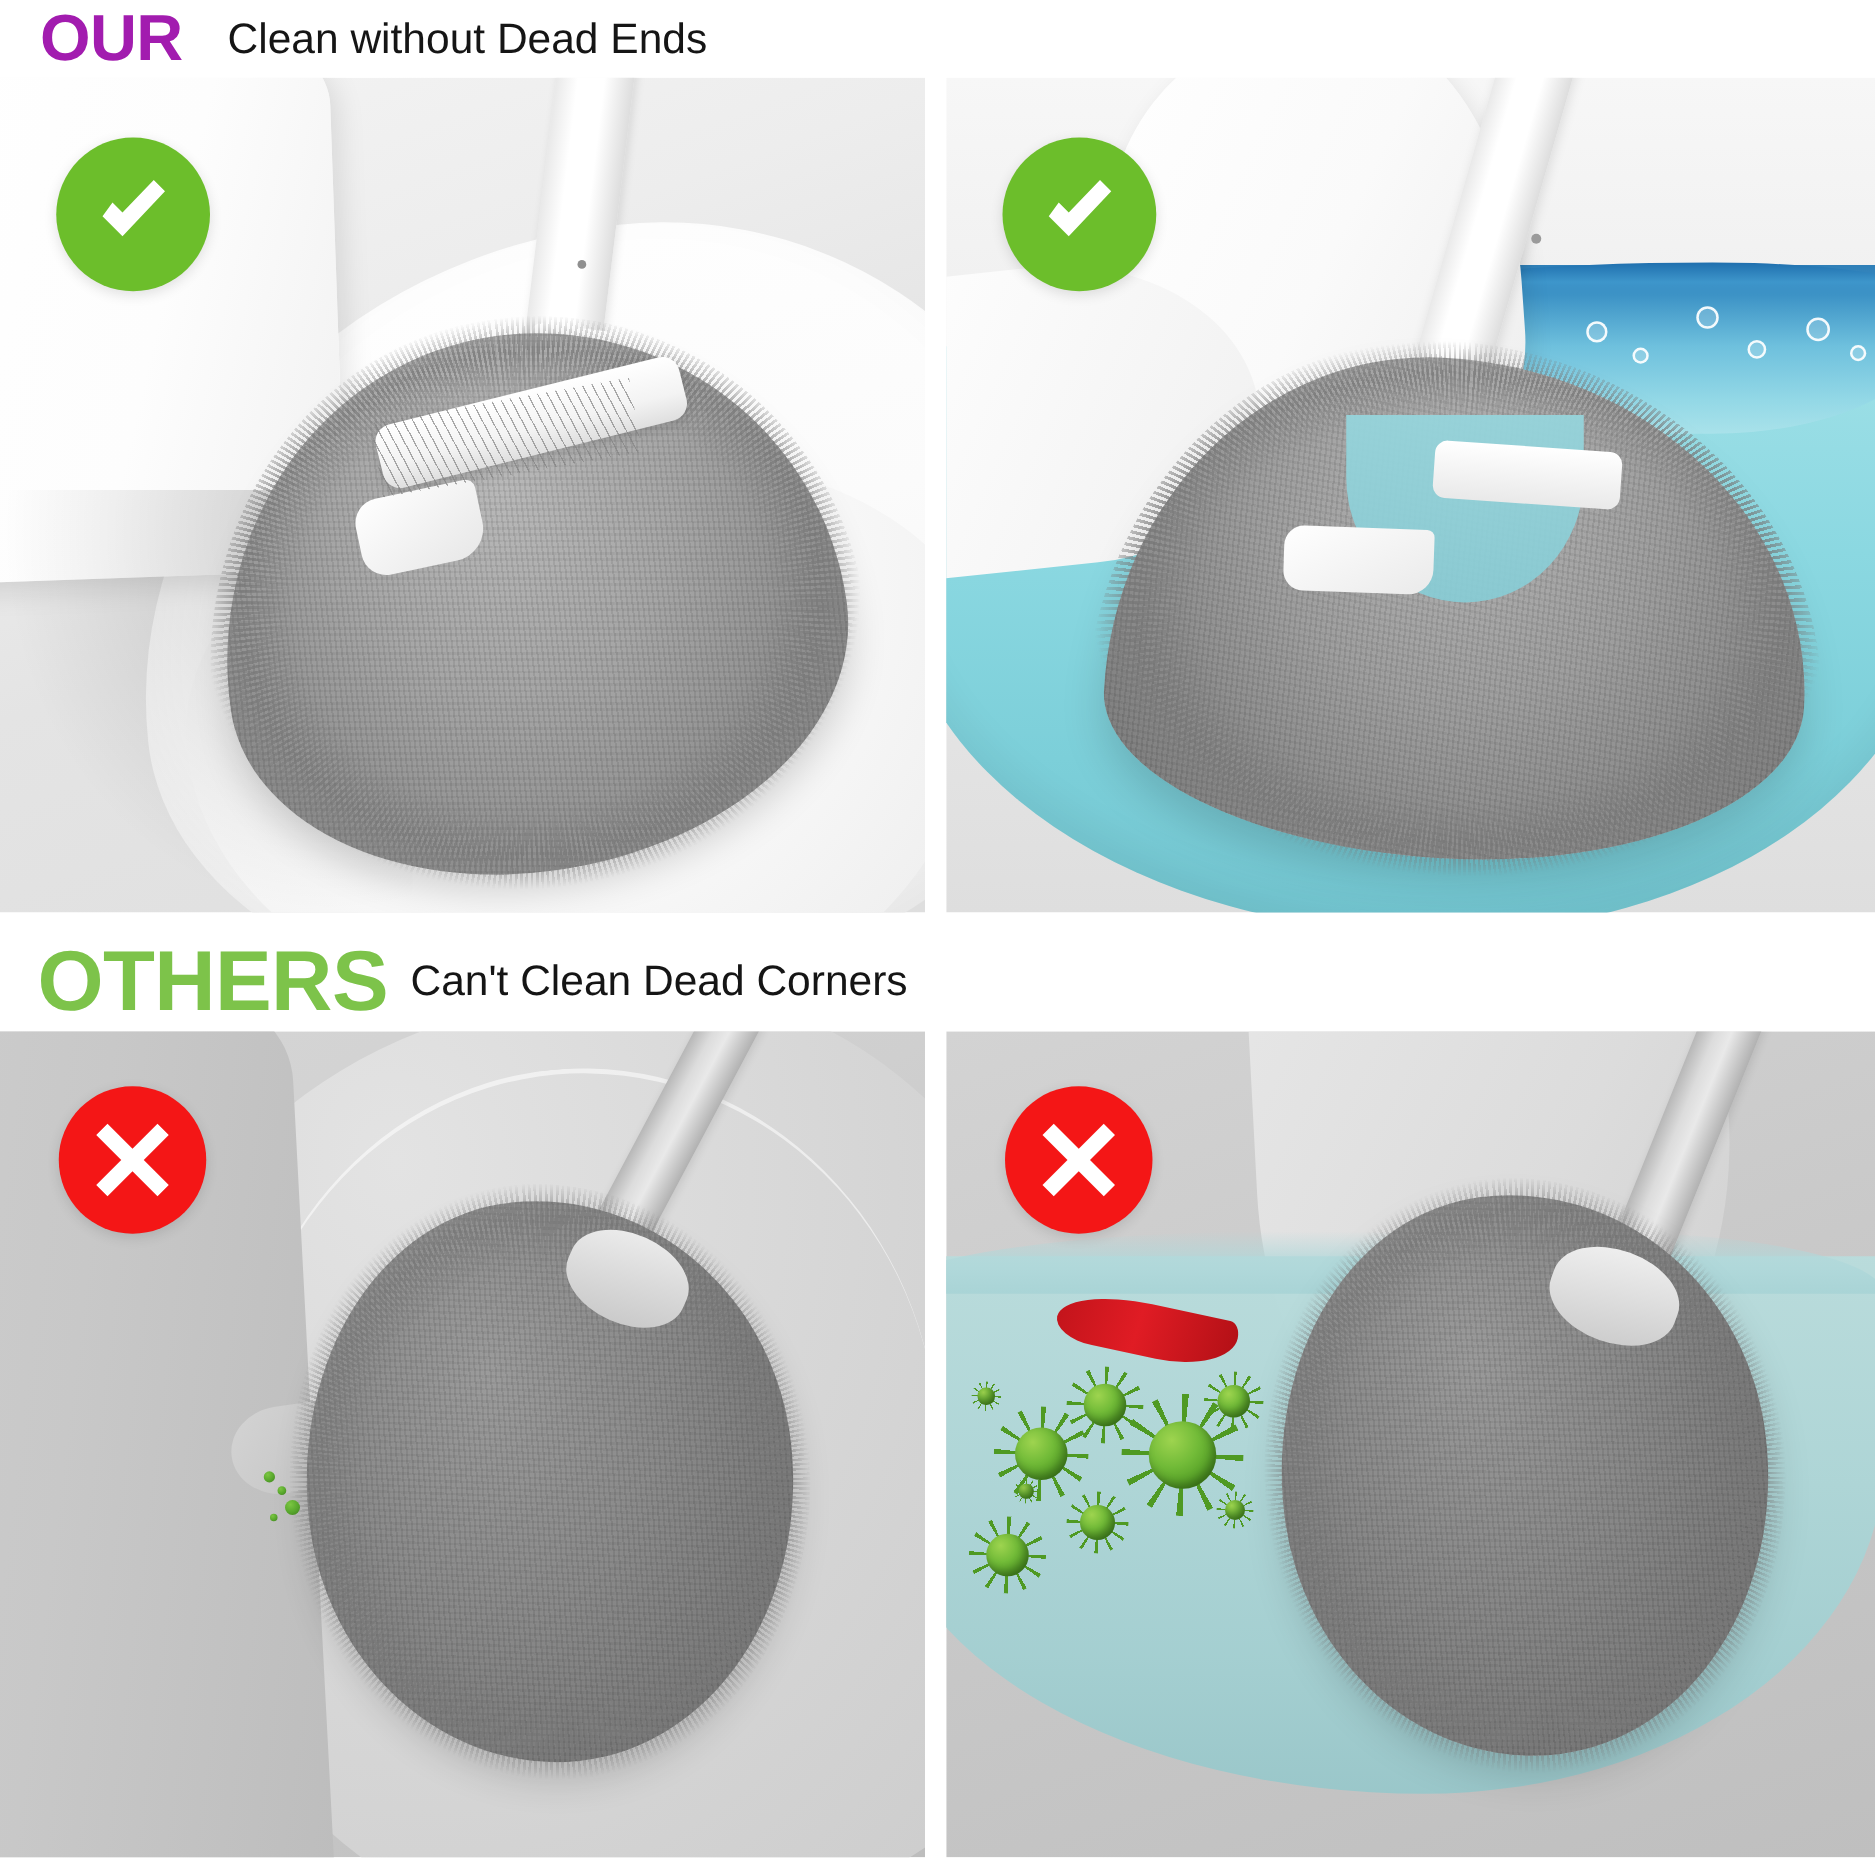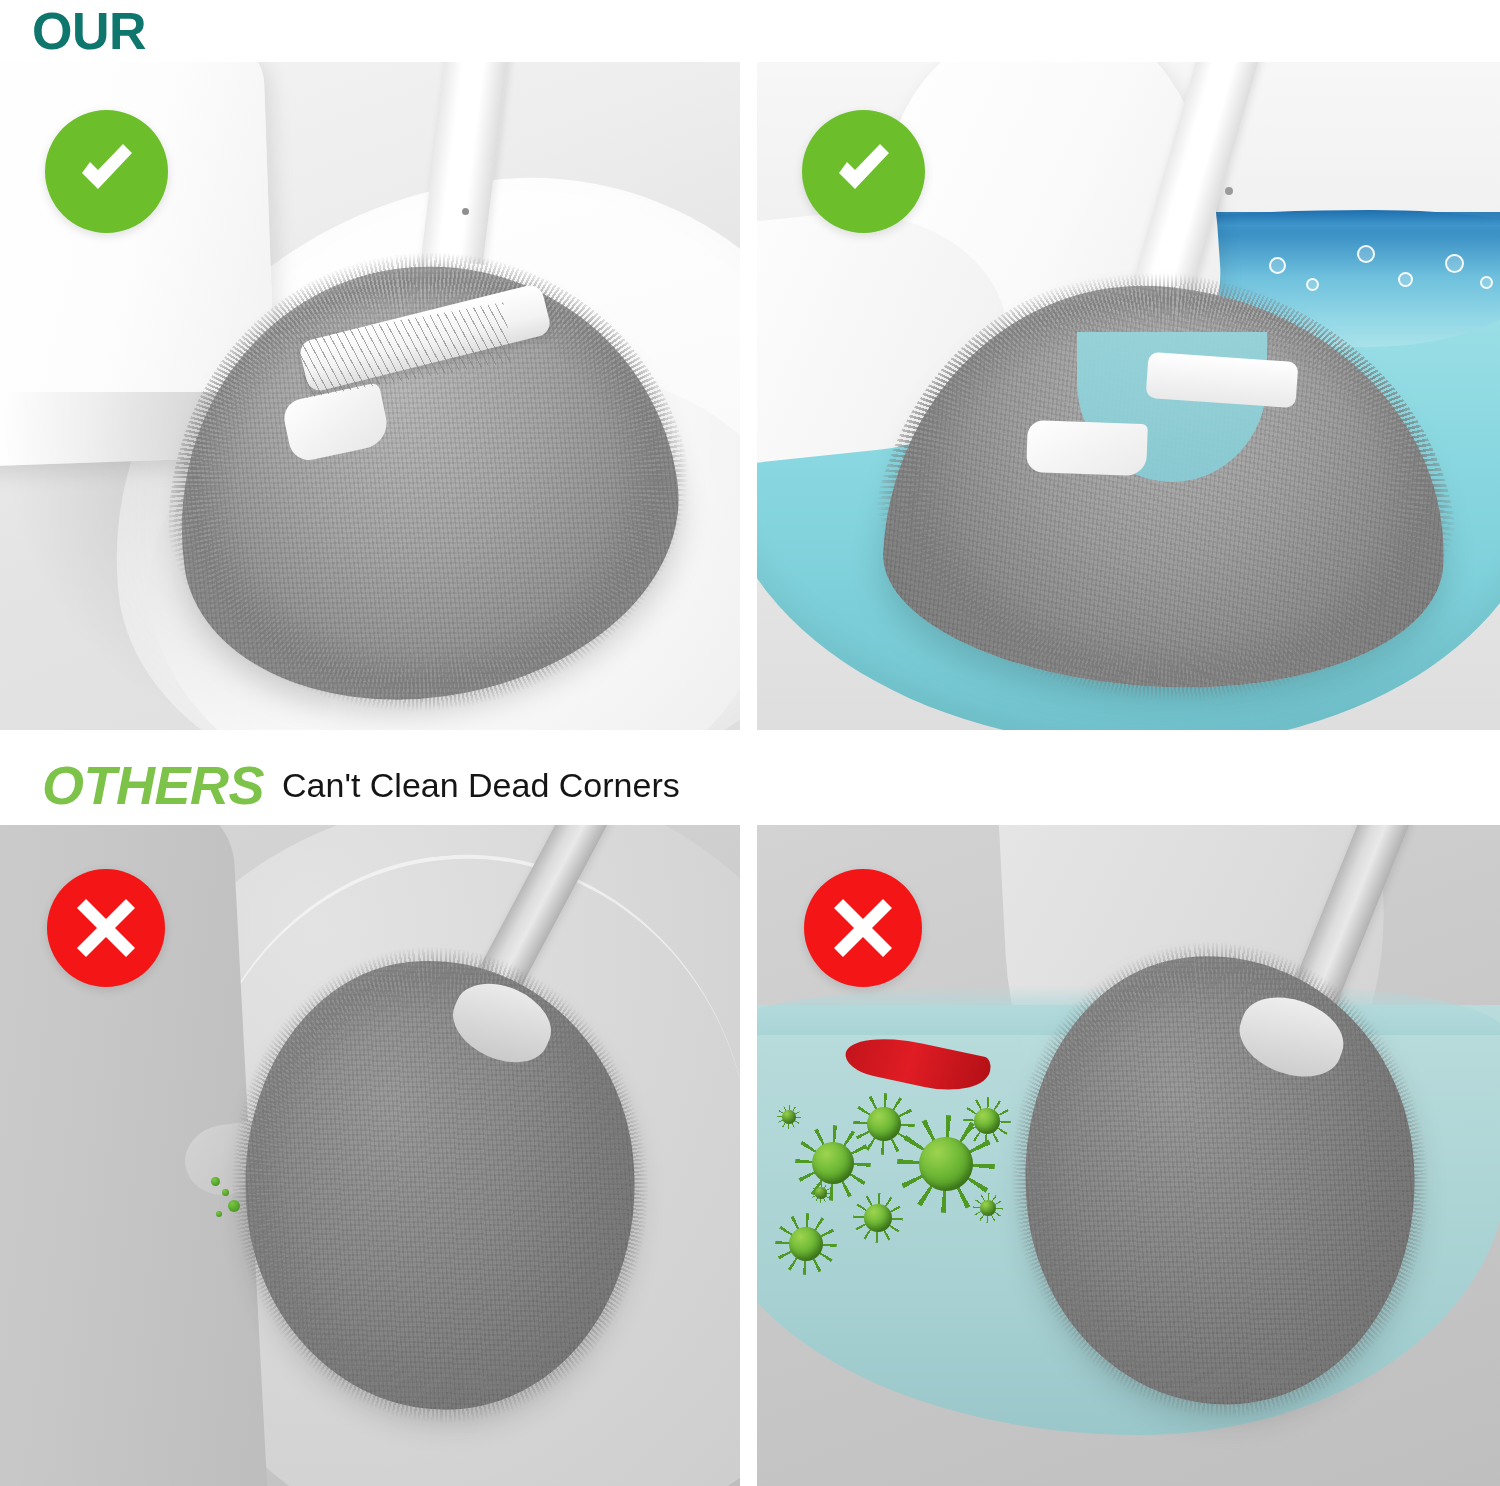--- a/index.html
+++ b/index.html
@@ -37,21 +37,21 @@
   .header-row.bottom { top: 745px; height: 80px; }
 
   .hdr-tag {
     font-size: 52px;
     font-weight: 700;
     letter-spacing: -0.5px;
     line-height: 1;
     margin-left: 32px;
     white-space: nowrap;
   }
-  .header-row.bottom .hdr-tag { font-size: 54px; margin-left: 42px; font-style: italic; }
+  .header-row.bottom .hdr-tag { font-size: 68px; margin-left: 30px; }
 
   .hdr-sub {
     font-size: 34px;
     font-weight: 400;
     color: #151515;
     line-height: 1;
     margin-left: 36px;
     white-space: nowrap;
   }
   .header-row.bottom .hdr-sub { margin-left: 18px; font-size: 34px; }
@@ -477,21 +477,22 @@
     -webkit-mask-image: radial-gradient(closest-side, rgba(0,0,0,0) 48%, #000 55%, #000 100%);
     mask-image: radial-gradient(closest-side, rgba(0,0,0,0) 48%, #000 55%, #000 100%);
   }
 </style>
 </head>
 <body>
 
 <div class="infographic">
 
   <div class="header-row top">
-    <span class="hdr-tag" style="color:#0f766e">OUR</span>
+    <span class="hdr-tag" style="color:#a21caf">OUR</span>
+    <span class="hdr-sub">Clean without Dead Ends</span>
   </div>
 
   <div class="panel tl">
     <div class="scene">
       <div class="bg"></div>
       <div class="bowl-rim"></div>
       <div class="bowl-inner"></div>
       <div class="tank"></div>
       <div class="shadow-left"></div>
 

